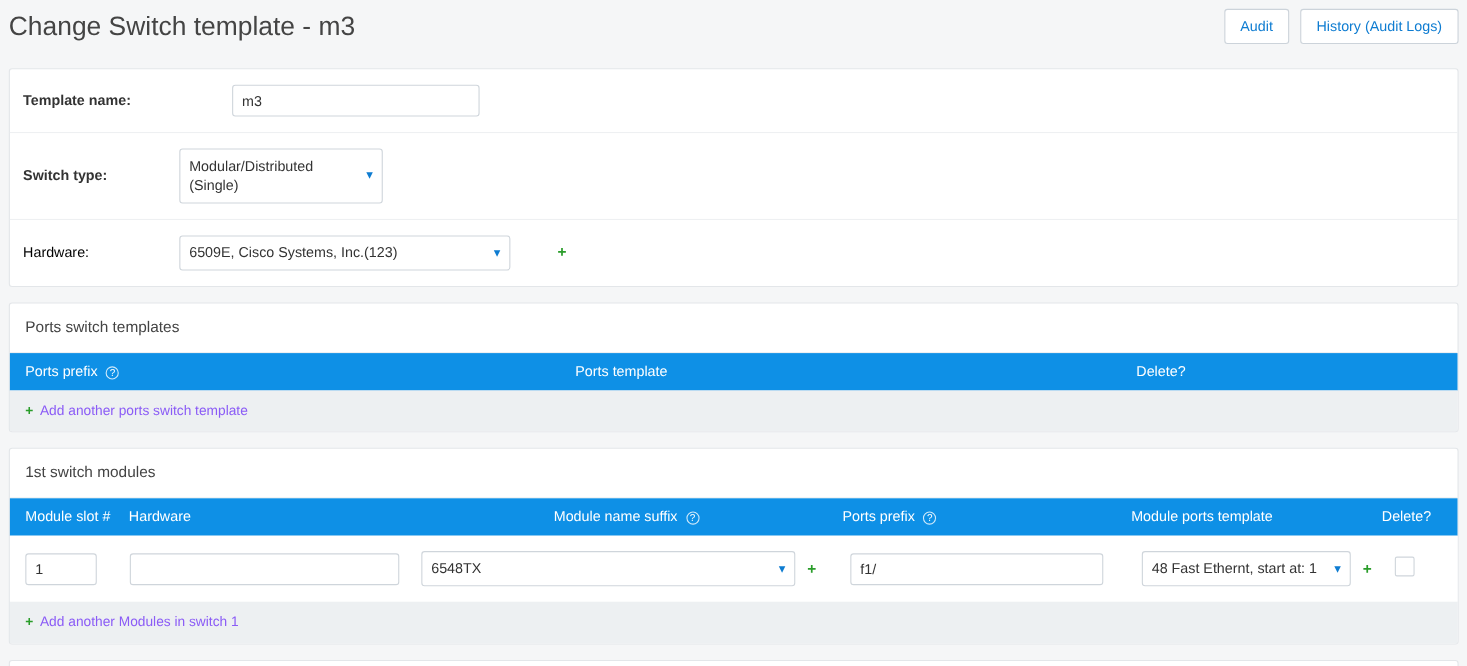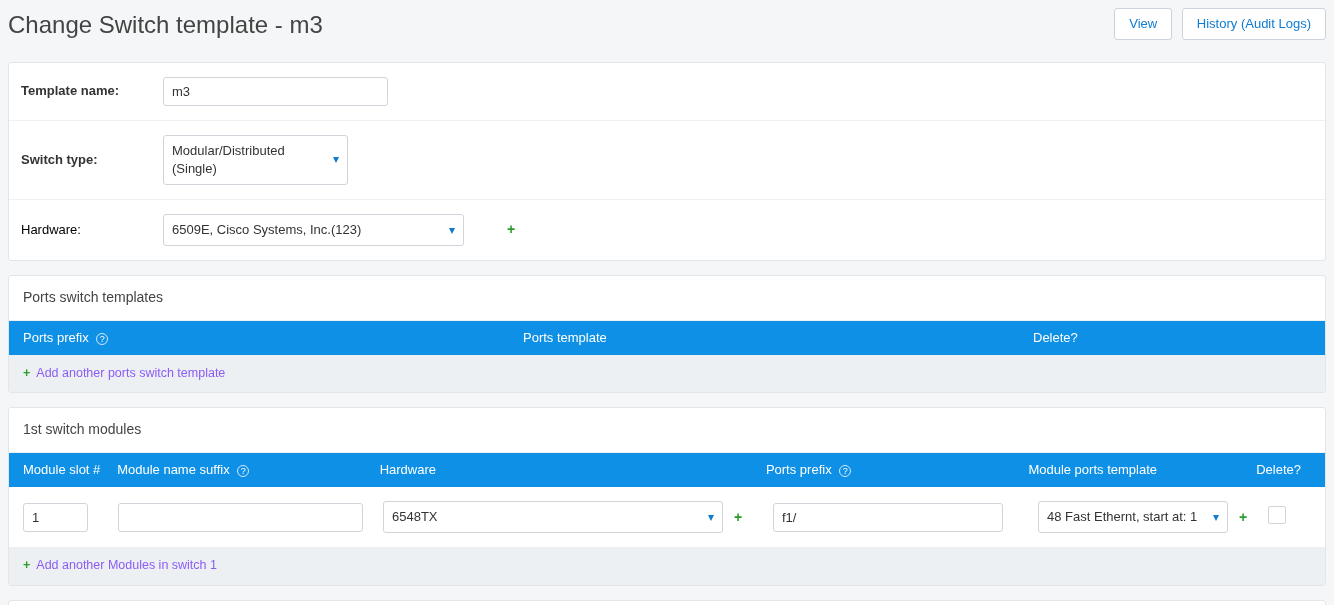--- a/index.html
+++ b/index.html
@@ -143,29 +143,29 @@
   .chk{
     width:18px;height:18px;border:1px solid #cfd5db;border-radius:2px;display:inline-block;background:#fff;
   }
 </style>
 </head>
 <body>
 
 <div class="header-row">
   <h1 class="page-title">Change Switch template - m3</h1>
   <div class="header-buttons">
-    <a class="btn">View</a>
+    <a class="btn">Audit</a>
     <a class="btn">History (Audit Logs)</a>
   </div>
 </div>
 
 <div class="panel">
   <div class="form-row">
     <div class="form-label">Template name:</div>
-    <input type="text" style="width: 225px;" value="m3">
+    <input type="text" style="width: 225px; margin-left: 48px;" value="m3">
   </div>
   <div class="form-row">
     <div class="form-label">Switch type:</div>
     <div class="select-like" style="width:185px">
       <span>Modular/Distributed (Single)</span>
       <span class="chevron">▾</span>
     </div>
   </div>
   <div class="form-row">
     <div class="form-label nonbold">Hardware:</div>
@@ -195,26 +195,26 @@
     <span class="plus-inline">+</span><a href="#">Add another ports switch template</a>
   </div>
 </div>
 
 <div class="panel">
   <div class="section-title">1st switch modules</div>
   <div class="module-head">
     <div class="col col-slot">
       <span>Module slot #</span>
     </div>
+    <div class="col col-hw">
+      <span>Hardware</span>
+    </div>
     <div class="col col-suffix">
       <span>Module name suffix</span>
       <span class="help-ico">?</span>
-    </div>
-    <div class="col col-hw">
-      <span>Hardware</span>
     </div>
     <div class="col col-prefix">
       <span>Ports prefix</span>
       <span class="help-ico">?</span>
     </div>
     <div class="col col-mtpl">
       <span>Module ports template</span>
     </div>
     <div class="col col-del">
       <span>Delete?</span>

